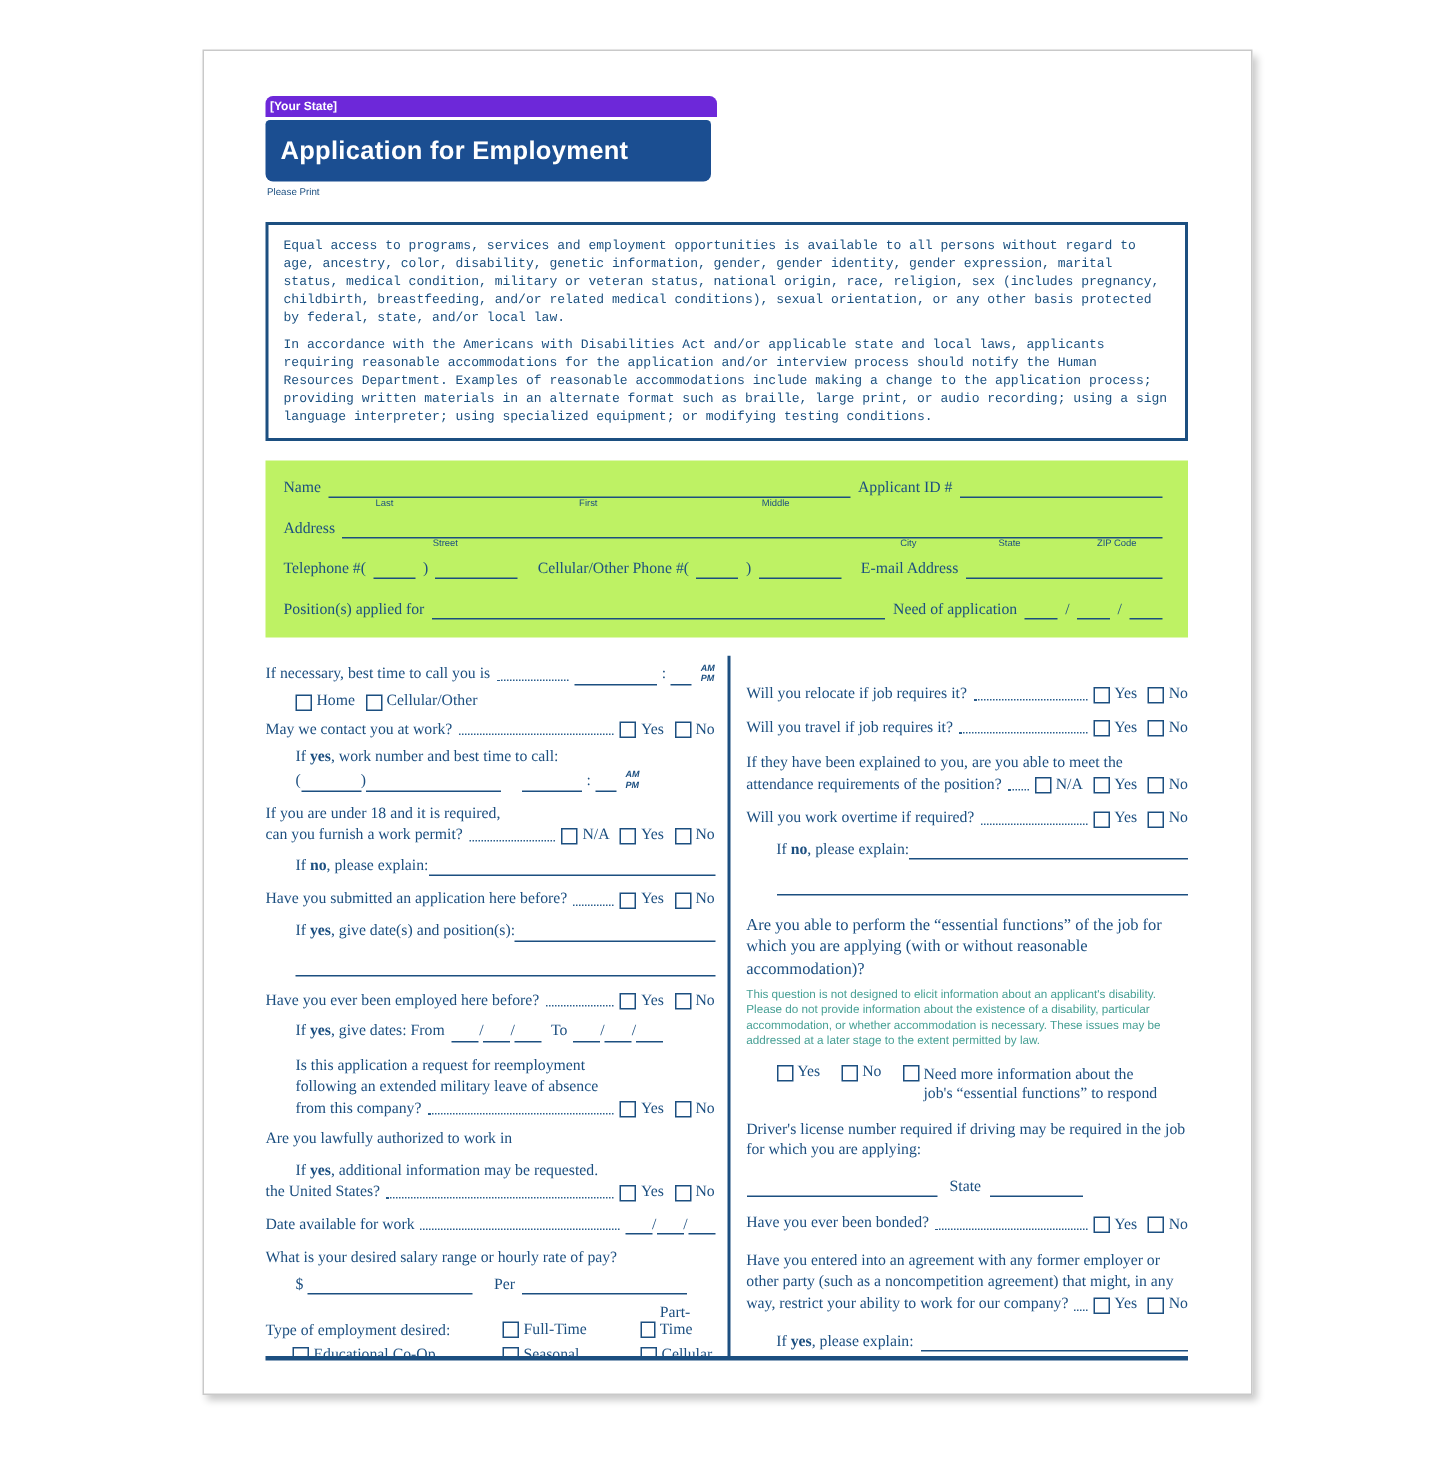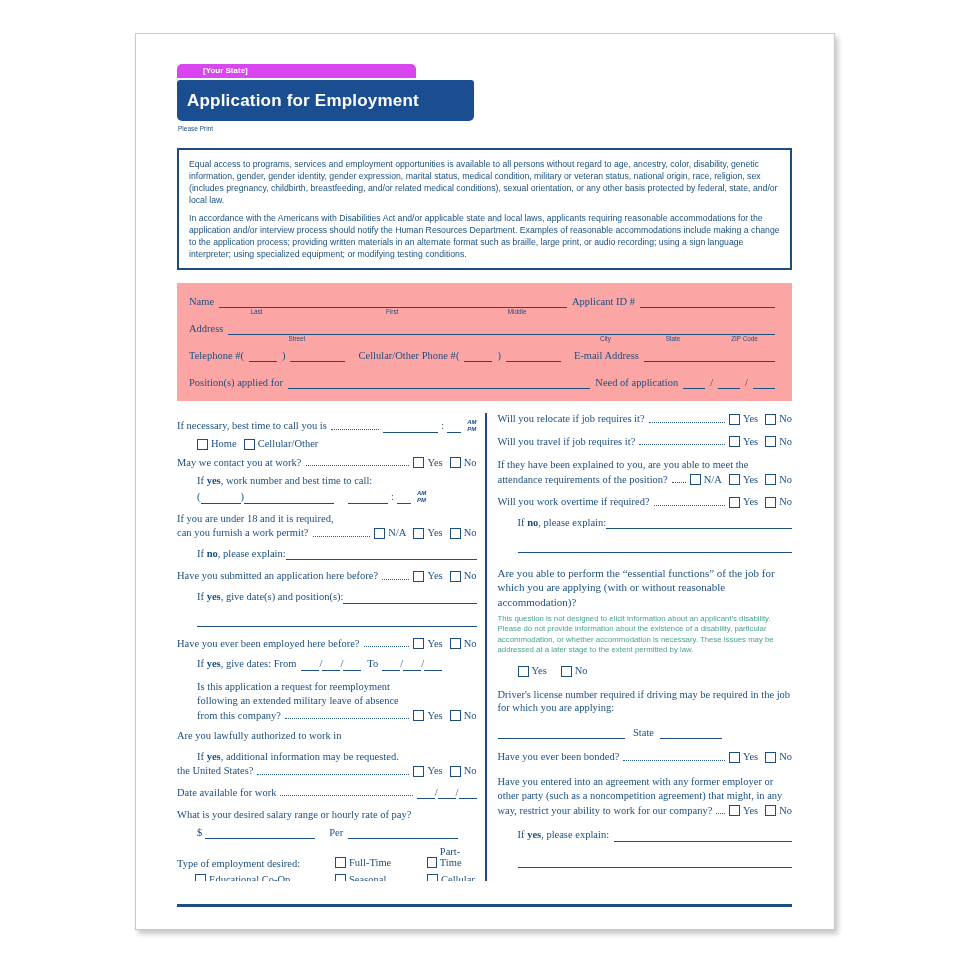--- a/index.html
+++ b/index.html
@@ -1,29 +1,29 @@
 <!DOCTYPE html>
 <html><head>
 <meta charset="utf-8">
 <style>
   html,body{margin:0;padding:0;background:#ffffff;width:970px;height:971px;font-family:"Liberation Sans",sans-serif;}
   .paper{position:relative;width:700px;height:897px;margin:33px auto 0;background:#fff;border:1px solid #c9c9c9;
          box-shadow:3px 4px 5px rgba(0,0,0,.22);box-sizing:border-box;padding:30px 42px 0 41px;color:#1c4f80;}
   
-  .statetab{width:239px;height:14px;background:#d946ef;border-radius:5px 5px 0 0;color:#fff;
-            font-size:8px;font-weight:bold;line-height:14px;padding-left:26px;box-sizing:border-box;}
+  .statetab{width:301px;height:14px;background:#6d28d9;border-radius:5px 5px 0 0;color:#fff;
+            font-size:8px;font-weight:bold;line-height:14px;padding-left:3px;box-sizing:border-box;}
   .titlebar{width:297px;height:41px;background:#1b4e91;border-radius:3px 3px 5px 5px;margin-top:2px;color:#fff;
             font-size:17px;font-weight:bold;display:flex;align-items:center;padding-left:10px;box-sizing:border-box;letter-spacing:.2px;}
   .pleaseprint{font-size:6.5px;color:#1c4f80;margin:4px 0 0 1px;}
   
-  .notice{border:2px solid #1c4f80;margin-top:16px;padding:8px 10px;font-size:8.7px;line-height:1.38;color:#1c5180;}
+  .notice{border:2px solid #1c4f80;margin-top:16px;padding:8px 10px;font-size:8.7px;line-height:1.38;color:#1c5180;font-family:Liberation Mono, monospace;}
   .notice p{margin:0 0 6px 0;}
   .notice p:last-child{margin-bottom:0;}
   
-  .contact{background:#fca5a5;margin-top:13px;padding:12px 12px 10px 12px;font-family:"Liberation Serif",serif;font-size:10.5px;}
+  .contact{background:#bef264;margin-top:13px;padding:12px 12px 10px 12px;font-family:"Liberation Serif",serif;font-size:10.5px;}
   .crow{display:flex;align-items:flex-end;margin-bottom:14px;}
   .crow:last-child{margin-bottom:2px;}
   .lb{white-space:nowrap;line-height:1;padding-bottom:1px;}
   .bld{font-weight:bold;}
   .ul{border-bottom:1px solid #1c4f80;height:12px;position:relative;margin:0 5px;}
   .grow{flex:1;}
   .sub{position:absolute;top:13px;font-family:"Liberation Sans",sans-serif;font-size:6.3px;font-style:normal;color:#1c4f80;}
   .hint{font-size:7.5px;font-family:"Liberation Sans",sans-serif;padding-bottom:2px;white-space:nowrap;}
   .paren{line-height:1;padding-bottom:1px;}
   .dseg{display:flex;align-items:flex-end;}
@@ -336,21 +336,21 @@
           </span>
         <span class="cbi">
             <span class="cb"></span>
             <span class="cbl">Cellular</span>
           </span>
       </div>
     </div>
 
     <div class="qcol right">
 
-      <div class="q" style="margin-top:0">
+      <div class="q" style="margin-top:20px">
         <span class="qt">Will you relocate if job requires it?</span>
         <span class="lead"></span>
         <span class="cbg">
           <span class="cbi">
               <span class="cb"></span>
               <span class="cbl">Yes</span>
             </span>
           <span class="cbi">
               <span class="cb"></span>
               <span class="cbl">No</span>
@@ -422,20 +422,27 @@
       <div class="q ind" style="margin-top:10px;align-items:flex-start">
         <span class="cbg" style="gap:14px;align-items:flex-start">
           <span class="cbi">
               <span class="cb"></span>
               <span class="cbl">Yes</span>
             </span>
           <span class="cbi">
               <span class="cb"></span>
               <span class="cbl">No</span>
             </span>
+          <span class="cbi" style="align-items:flex-start">
+              <span class="cb"></span>
+            <span style="line-height:1.3">
+              <span>Need more information about the</span><br>
+              <span>job's “essential functions” to respond</span>
+            </span>
+          </span>
         </span>
       </div>
 
       <div class="block wrap" style="margin-top:10px">Driver's license number required if driving may be required in the job for which you are applying:</div>
       <div class="q" style="margin-top:12px;padding-right:70px">
         <span class="wl grow"></span>
         <span class="qt" style="margin-left:8px">State</span>
         <span class="wl w62" style="margin-left:6px"></span>
       </div>
 

